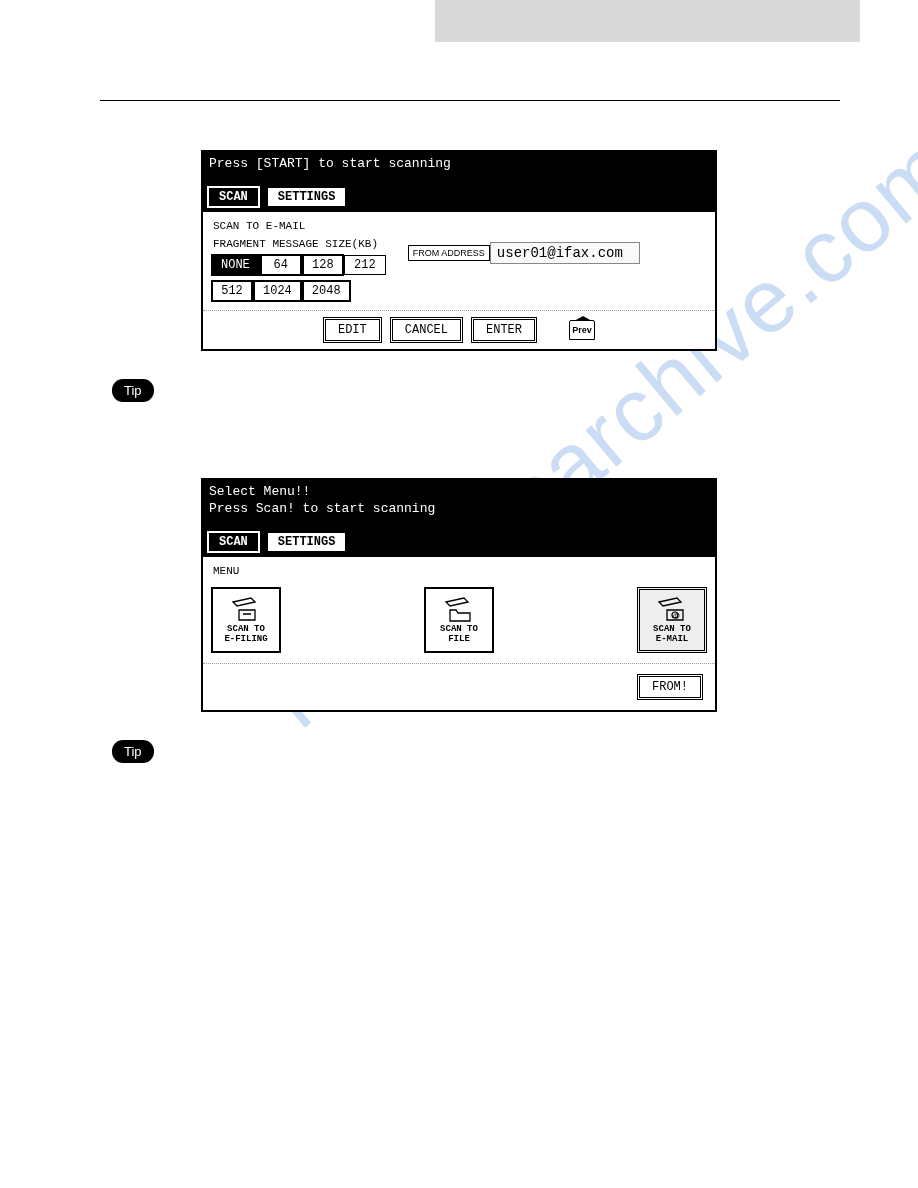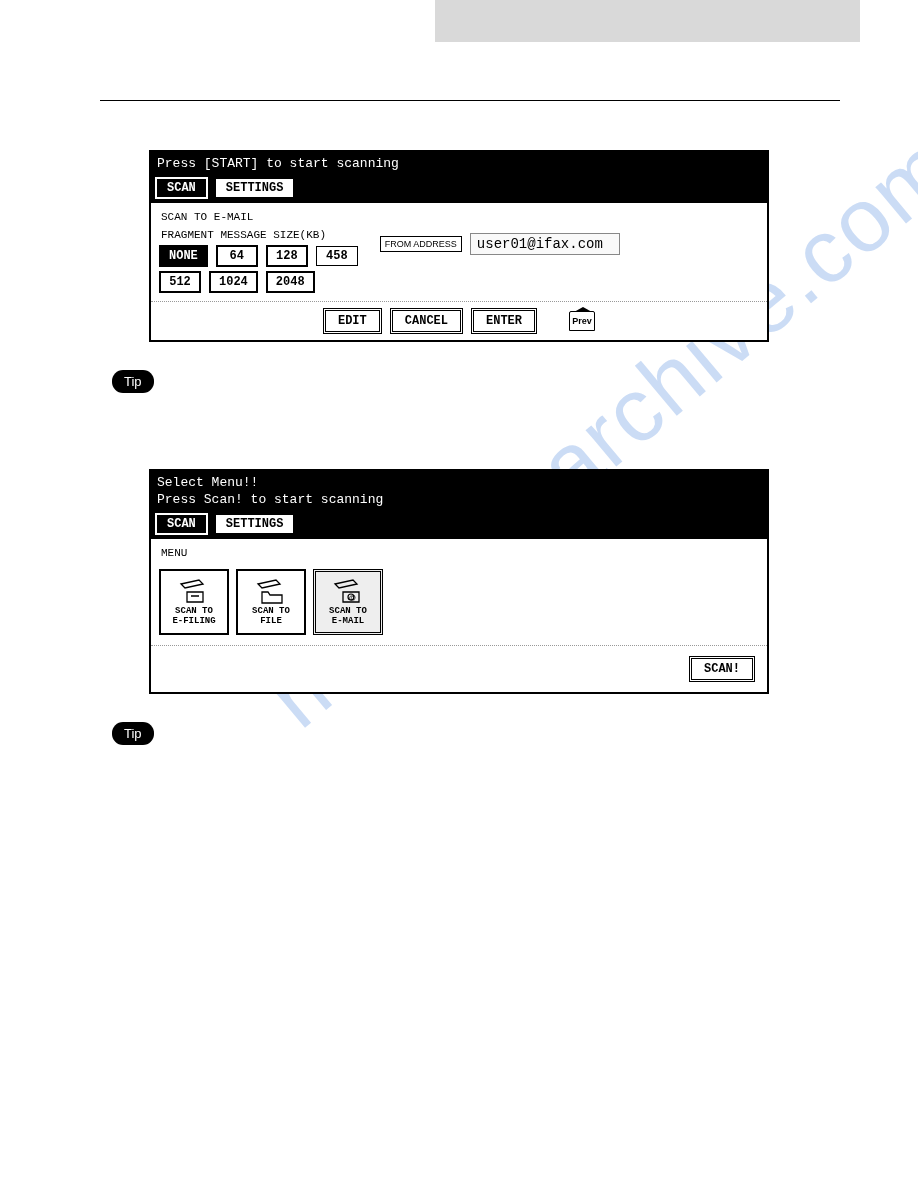--- a/index.html
+++ b/index.html
@@ -44,21 +44,21 @@
     position: absolute;
     top: 1128px;
     left: 100px;
     width: 740px;
     border-top: 1px solid #000;
   }
   .content { padding: 120px 100px 60px 100px; }
   .panel {
     border: 2px solid #000;
     margin: 30px auto 10px auto;
-    width: 620px;
+    width: 516px;
     background: #fff;
   }
   .panel-header {
     background: #000;
     color: #fff;
     padding: 4px 6px;
     font-family: "Courier New", monospace;
     font-size: 13px;
     line-height: 1.3;
   }
@@ -69,39 +69,40 @@
     gap: 6px;
   }
   .tab {
     font-family: "Courier New", monospace;
     font-size: 12px;
     font-weight: bold;
     padding: 2px 10px;
     border: 2px solid #000;
     background: #fff;
     color: #000;
+    margin-top: 9px;
   }
   .tab.selected {
     background: #000;
     color: #fff;
     border: 2px solid #fff;
   }
   .panel-body {
     background: #fff;
     padding: 6px 8px 4px 8px;
     font-family: "Courier New", monospace;
     font-size: 12px;
   }
-  .row { display: flex; align-items: center; margin: 4px 0; gap: 8px; }
+  .row { display: flex; align-items: center; margin: 4px 0; gap: 0; }
   .btn {
     border: 2px solid #000;
     padding: 2px 8px;
     font-family: "Courier New", monospace;
     font-size: 12px;
-    font-weight: bold;
+    font-weight: normal;
     background: #fff;
     min-width: 42px;
     text-align: center;
   }
   .btn.selected { background: #000; color: #fff; }
   .btn.dbl { border: 3px double #000; padding: 3px 12px; }
   .btn.plain { border: 1px solid #000; }
   .field-label {
     border: 1px solid #000;
     padding: 2px 4px;
@@ -146,21 +147,21 @@
   .tip-badge {
     display: inline-block;
     background: #000;
     color: #fff;
     padding: 4px 12px;
     font-size: 13px;
     font-family: Arial, sans-serif;
     margin: 18px 0 6px 12px;
     border-radius: 11px;
   }
-  .menu-row { display:flex; gap:7px; justify-content:flex-start; margin: 10px 0 6px 0;}
+  .menu-row { display:flex; gap:7px; justify-content:space-between; margin: 10px 0 6px 0;}
   .menu-btn {
     border:2px solid #000; width:70px; height:66px;
     display:flex; flex-direction:column; align-items:center; justify-content:center;
     font-size:9px; font-weight:bold; text-align:center; background:#fff;
   }
   .menu-btn.sel { border:3px double #000; background:#eee;}
   .menu-btn svg { margin-bottom:2px; }
   .small-label { font-size:11px; margin:2px 0 4px 2px;}
   .scan-btn-row { border-top:1px dotted #999; padding:10px 12px; display:flex; justify-content:flex-end;}
   .top-body-row { display:flex; gap:22px; align-items:flex-start;}
@@ -187,21 +188,21 @@
       </div>
       <div class="panel-body">
         <div class="small-label">SCAN TO E-MAIL</div>
         <div class="top-body-row">
           <div class="frag-col">
             <div class="small-label">FRAGMENT MESSAGE SIZE(KB)</div>
             <div class="row">
               <div class="btn selected">NONE</div>
               <div class="btn">64</div>
               <div class="btn">128</div>
-              <div class="btn plain">458</div>
+              <div class="btn plain">212</div>
             </div>
             <div class="row">
               <div class="btn">512</div>
               <div class="btn">1024</div>
               <div class="btn">2048</div>
             </div>
           </div>
           <div class="addr-col">
             <div class="row">
               <div class="field-label">FROM ADDRESS</div>
@@ -255,21 +256,21 @@
                 <path d="M4 6 L22 2 L26 6 L8 10 Z M12 14 h16 v10 h-16 z" stroke="#000" fill="none" stroke-width="1.3"></path>
                 <circle cx="20" cy="19" r="3" stroke="#000" fill="none" stroke-width="1.2"></circle>
                 <text x="18" y="22" font-size="7" font-family="Arial">@</text>
               </svg>
             <span>SCAN TO</span>
             <span>E-MAIL</span>
           </div>
         </div>
       </div>
       <div class="scan-btn-row">
-        <div class="btn dbl">SCAN!</div>
+        <div class="btn dbl">FROM!</div>
       </div>
     </div>
 
     <div class="tip-badge">Tip</div>
 
   </div>
 
   <div class="footer-line"></div>
 </div>
 

